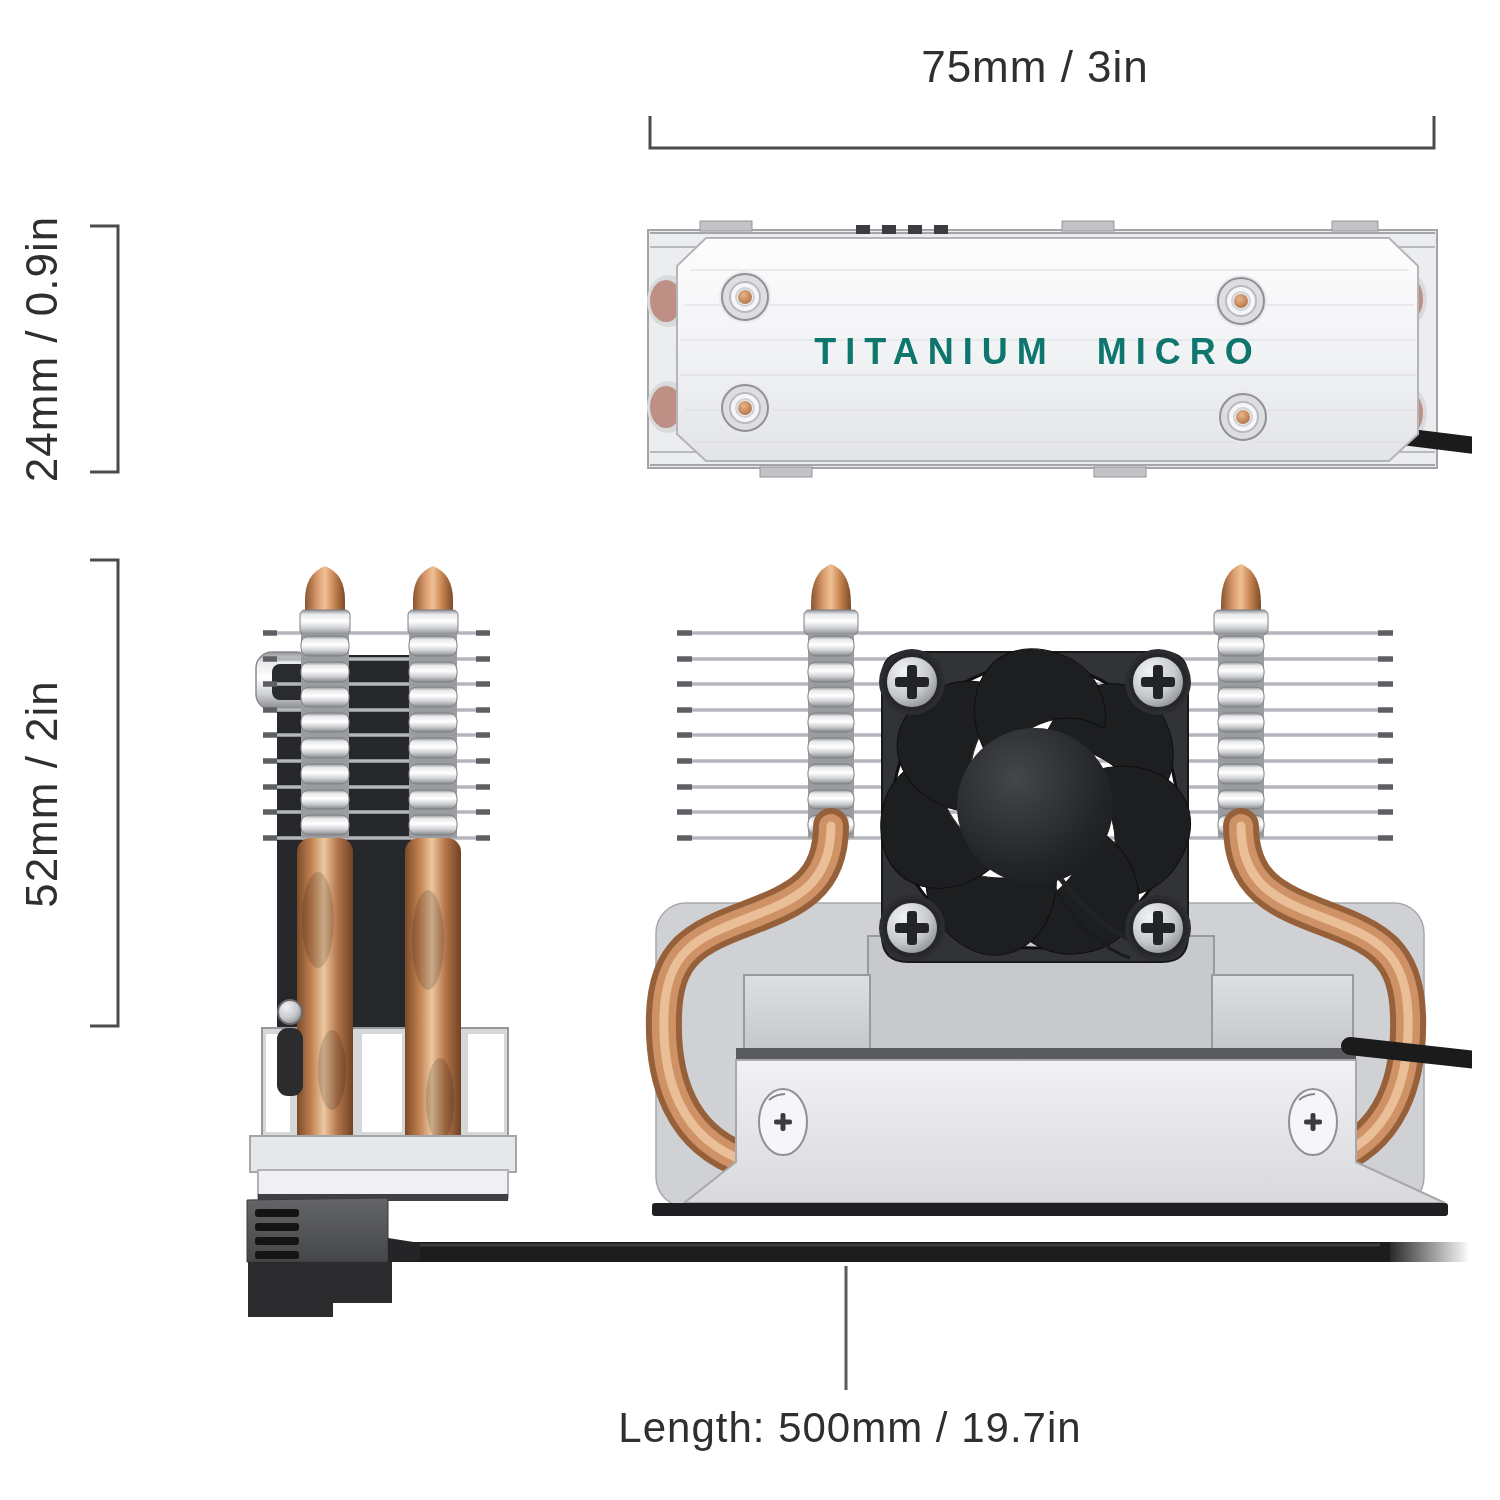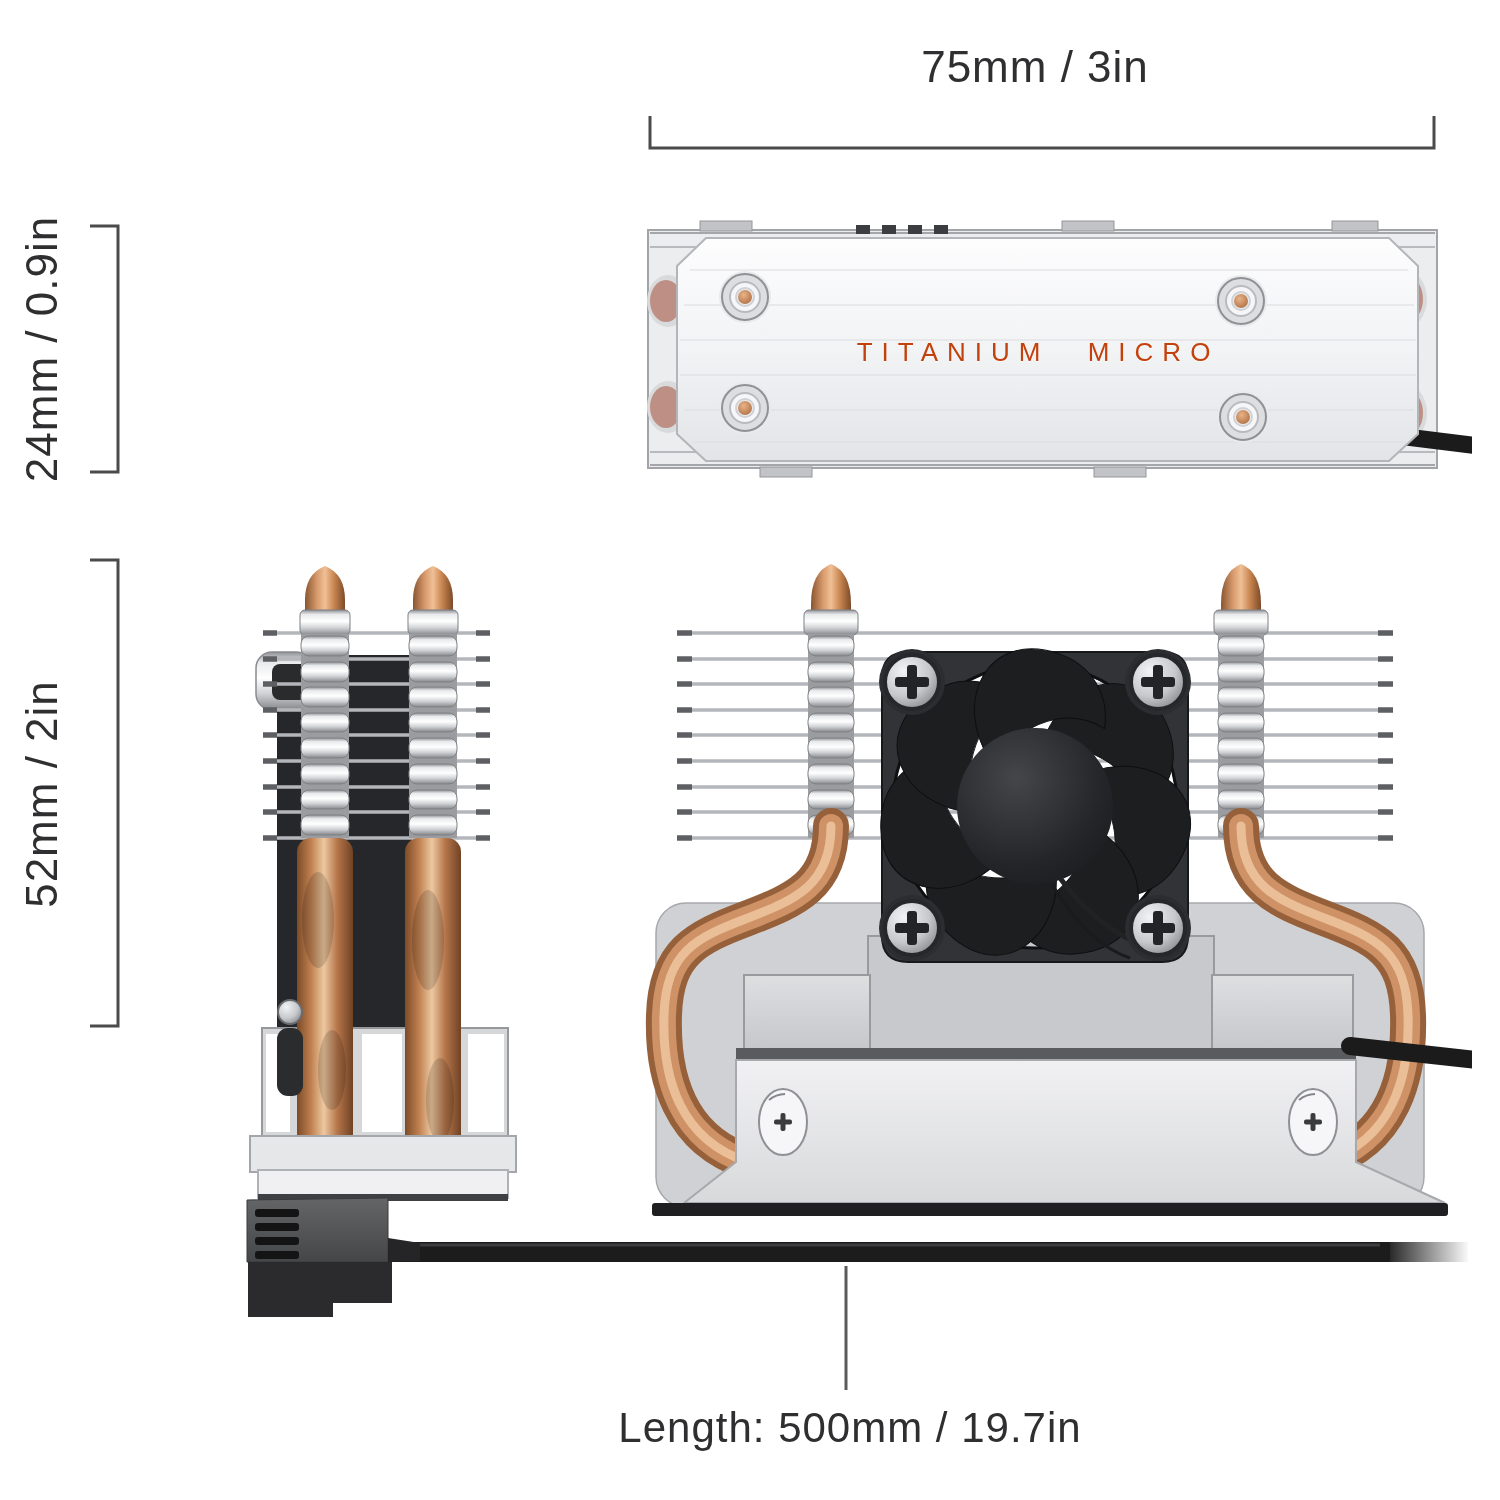--- a/index.html
+++ b/index.html
@@ -18,25 +18,25 @@
     white-space:nowrap;
     transform:translate(-50%,-50%);
     letter-spacing:1px;
   }
   .dim-label.vertical{
     transform:translate(-50%,-50%) rotate(-90deg);
   }
   .dim-label.small{font-size:42px;}
   .engraving{
     position:absolute;
-    color:#c2410c;
-    font-size:26px;
+    color:#0f766e;
+    font-size:36px;
     letter-spacing:9px;
     word-spacing:22px;
-    font-weight:400;
+    font-weight:700;
     white-space:nowrap;
     transform:translate(-50%,-50%);
     text-shadow:0 1px 0 rgba(255,255,255,.7);
   }
 </style>
 </head>
 <body>
 
 <div class="canvas">
 

